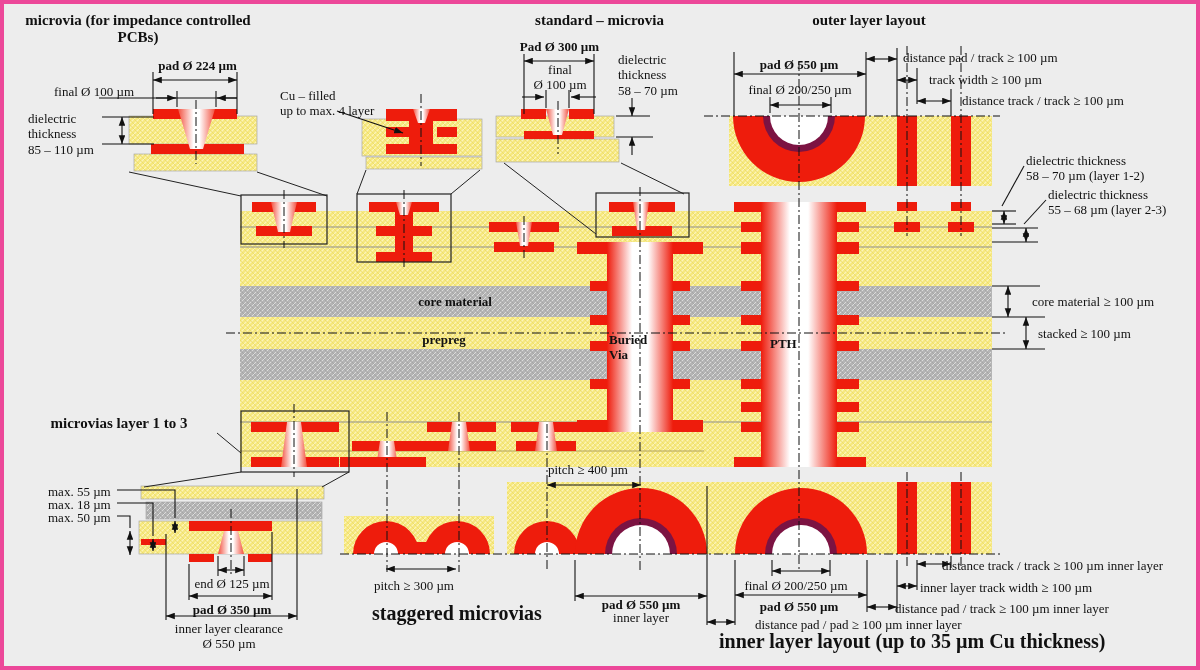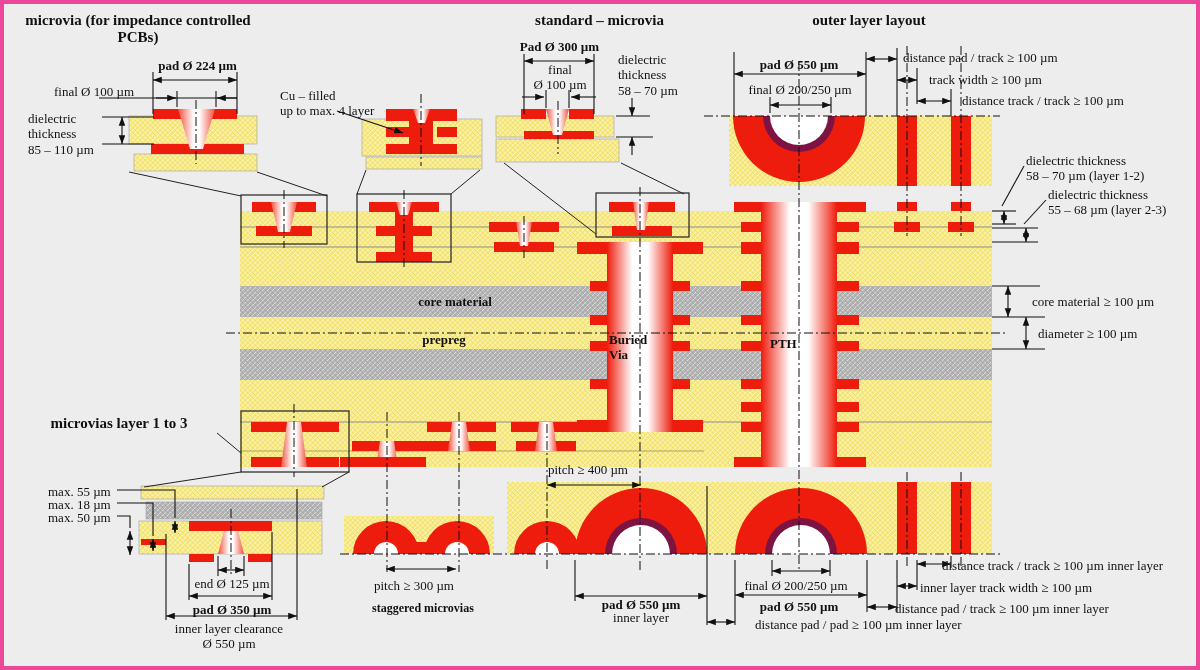--- a/index.html
+++ b/index.html
@@ -4,21 +4,21 @@
 <style>
   html,body{margin:0;padding:0;background:#d8d8d8;}
   #stage{position:relative;width:1200px;height:670px;background:#ededed;
          font-family:Liberation Serif, serif;overflow:hidden;
          border:4px solid #ec4899;box-sizing:border-box;}
   #gfx{position:absolute;left:0;top:0;}
   .lbl{position:absolute;font-size:13px;color:#111;line-height:1.18;
        white-space:pre-line;}
   .b{font-weight:bold;}
   .t{font-weight:bold;font-size:15px;line-height:1.15;}
-  .t2{font-weight:bold;font-size:12px;line-height:1.1;}
+  .t2{font-weight:bold;font-size:20px;line-height:1.1;}
   .c{text-align:center;}
 </style>
 </head>
 <body>
 
 <div id="stage">
 
 <svg id="gfx" width="1194" height="664" viewBox="0 0 1194 664">
   <defs>
     <pattern id="yh" width="5" height="5" patternUnits="userSpaceOnUse">
@@ -363,21 +363,21 @@
 58 – 70 µm (layer 1-2)</div>
 <div class="lbl" style="left:1044px;top:183px;width:172px;">dielectric thickness
 55 – 68 µm (layer 2-3)</div>
 
 <div class="lbl b c" style="left:385px;top:290px;width:132px;">core material</div>
 <div class="lbl b c" style="left:400px;top:328px;width:80px;">prepreg</div>
 <div class="lbl b" style="left:605px;top:328px;width:55px;">Buried
 Via</div>
 <div class="lbl b" style="left:766px;top:332px;width:45px;">PTH</div>
 <div class="lbl" style="left:1028px;top:290px;width:165px;">core material ≥ 100 µm</div>
-<div class="lbl" style="left:1034px;top:322px;width:150px;">diameter ≥ 100 µm</div>
+<div class="lbl" style="left:1034px;top:322px;width:150px;">stacked ≥ 100 µm</div>
 
 <div class="lbl t c" style="left:10px;top:411px;width:210px;">microvias layer 1 to 3</div>
 <div class="lbl" style="left:44px;top:480px;width:75px;">max. 55 µm</div>
 <div class="lbl" style="left:44px;top:493px;width:75px;">max. 18 µm</div>
 <div class="lbl" style="left:44px;top:506px;width:75px;">max. 50 µm</div>
 <div class="lbl c" style="left:183px;top:572px;width:90px;">end Ø 125 µm</div>
 <div class="lbl b c" style="left:181px;top:598px;width:94px;">pad Ø 350 µm</div>
 <div class="lbl c" style="left:155px;top:617px;width:140px;">inner layer clearance
 Ø 550 µm</div>
 
@@ -386,14 +386,15 @@
 <div class="lbl" style="left:544px;top:458px;width:95px;">pitch ≥ 400 µm</div>
 <div class="lbl b c" style="left:562px;top:593px;width:150px;">pad Ø 550 µm</div>
 <div class="lbl c" style="left:562px;top:606px;width:150px;">inner layer</div>
 
 <div class="lbl c" style="left:733px;top:574px;width:118px;">final Ø 200/250 µm</div>
 <div class="lbl b c" style="left:742px;top:595px;width:106px;">pad Ø 550 µm</div>
 <div class="lbl" style="left:938px;top:554px;width:256px;">distance track / track ≥ 100 µm inner layer</div>
 <div class="lbl" style="left:916px;top:576px;width:240px;">inner layer track width ≥ 100 µm</div>
 <div class="lbl" style="left:891px;top:597px;width:272px;">distance pad / track ≥ 100 µm inner layer</div>
 <div class="lbl" style="left:731px;top:613px;width:272px;padding-left:20px;">distance pad / pad ≥ 100 µm inner layer</div>
+<div class="lbl t2" style="left:715px;top:626px;width:425px;">inner layer layout (up to 35 µm Cu thickness)</div>
 
 </div>
 
 </body></html>

